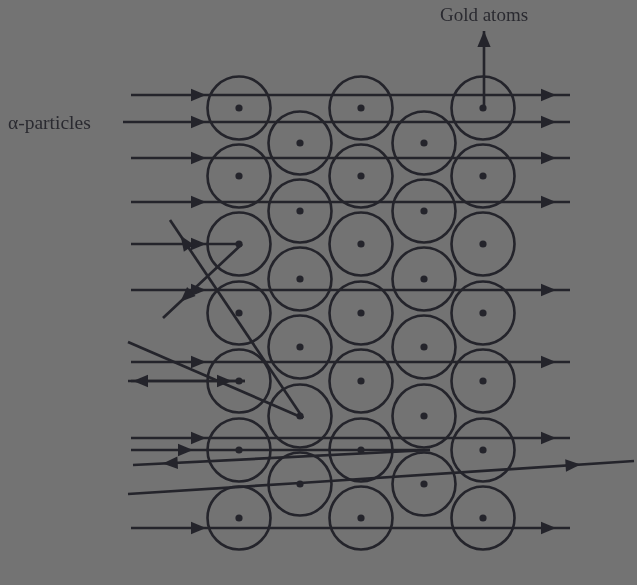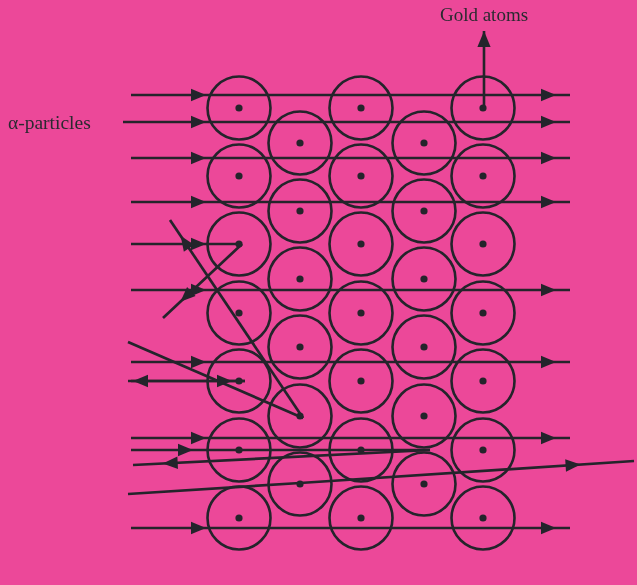--- a/index.html
+++ b/index.html
@@ -4,21 +4,21 @@
 <style>
   html, body {
     margin: 0;
     padding: 0;
     background: #ffffff;
   }
   #stage {
     position: relative;
     width: 637px;
     height: 585px;
-    background: #ec4899;
+    background: #737373;
     overflow: hidden;
     font-family: "Liberation Serif", serif;
   }
   #diagram {
     position: absolute;
     left: 0;
     top: 0;
     width: 637px;
     height: 585px;
     display: block;

